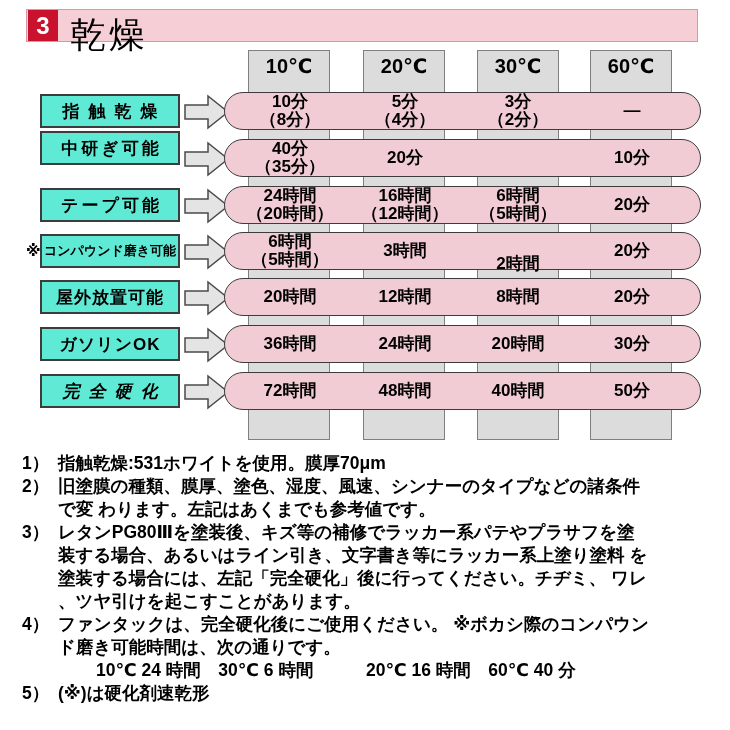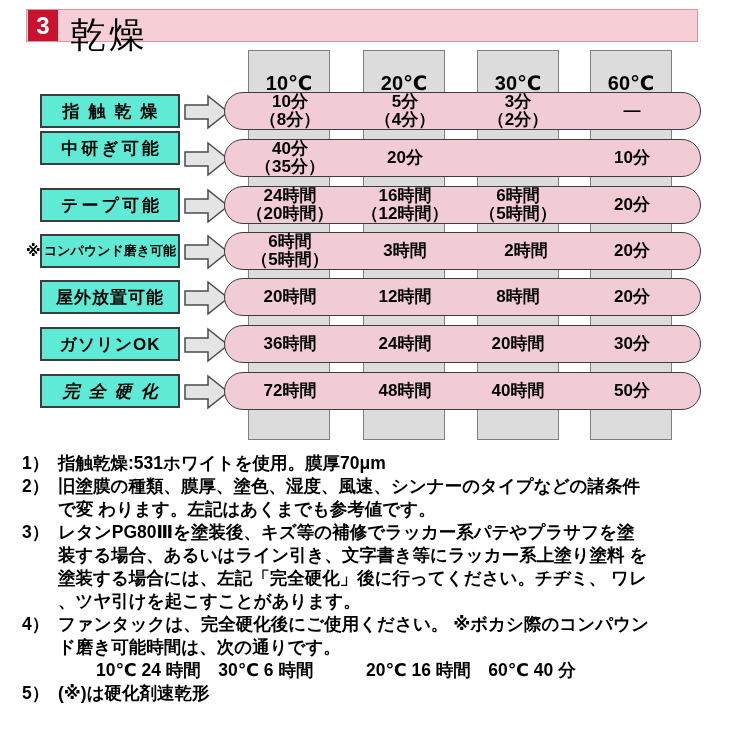--- a/index.html
+++ b/index.html
@@ -11,21 +11,21 @@
   .banner{position:absolute;left:26px;top:9px;width:672px;height:33px;
     background:#f6ced6;border:1px solid #d897a6;box-sizing:border-box;}
   .num-box{position:absolute;left:28px;top:10px;width:30px;height:31px;
     background:#c9132e;color:#fff;font-weight:bold;font-size:24px;
     display:flex;align-items:center;justify-content:center;}
   .page-title{position:absolute;left:70px;top:11px;font-size:36px;font-weight:normal;
     letter-spacing:3px;color:#000;}
   
   .gray-col{position:absolute;top:50px;width:82px;height:390px;background:#dcdcdc;
     border:1px solid #7f7f7f;box-sizing:border-box;z-index:0;}
-  .temp-label{margin-top:20px;text-align:center;font-weight:bold;font-size:20px;color:#000;}
+  .temp-label{margin-top:3px;text-align:center;font-weight:bold;font-size:20px;color:#000;}
   .row-label{position:absolute;left:40px;width:140px;height:34px;background:#5eead4;
     border:2px solid #3c3c3c;box-sizing:border-box;display:flex;align-items:center;
     justify-content:center;font-weight:bold;font-size:17px;color:#000;z-index:2;white-space:nowrap;}
   .row-marker{position:absolute;left:26px;font-size:15px;font-weight:bold;z-index:2;color:#000;}
   .arrow{position:absolute;left:184px;z-index:1;line-height:0;}
   .pill{position:absolute;left:224px;width:477px;height:38px;background:#f2ccd4;
     border:1.5px solid #3c3c3c;box-sizing:border-box;border-radius:19px;z-index:2;}
   .time-cell{position:absolute;top:0;height:100%;width:120px;display:flex;flex-direction:column;
     align-items:center;justify-content:center;text-align:center;font-weight:bold;
     font-size:17px;line-height:18px;white-space:pre-line;color:#000;}
@@ -98,21 +98,21 @@
       </div>
       <div class="row-marker" style="top: 242px;">※</div>
       <div class="row-label" style="top: 234px; font-size: 13px;">コンパウンド磨き可能</div>
       <div class="arrow" style="top: 233px;"><svg width="46" height="38" viewBox="0 0 46 38">
           <polygon points="1,12 24,12 24,3 44,19 24,35 24,26 1,26" fill="#e4e4e4" stroke="#4a4a4a" stroke-width="1.5"></polygon>
         </svg></div>
       <div class="pill" style="top: 232px;">
         <div class="time-cell" style="left: 5px;">6時間
 （5時間）</div>
         <div class="time-cell" style="left: 120px;">3時間</div>
-        <div class="time-cell" style="left: 241px;">2時間</div>
+        <div class="time-cell" style="left: 233px; margin-top: 13px;">2時間</div>
         <div class="time-cell" style="left: 347px;">20分</div>
       </div>
       <div class="row-label" style="top: 280px; letter-spacing: 1px;">屋外放置可能</div>
       <div class="arrow" style="top: 279px;"><svg width="46" height="38" viewBox="0 0 46 38">
           <polygon points="1,12 24,12 24,3 44,19 24,35 24,26 1,26" fill="#e4e4e4" stroke="#4a4a4a" stroke-width="1.5"></polygon>
         </svg></div>
       <div class="pill" style="top: 278px;">
         <div class="time-cell" style="left: 5px;">20時間</div>
         <div class="time-cell" style="left: 120px;">12時間</div>
         <div class="time-cell" style="left: 233px;">8時間</div>

